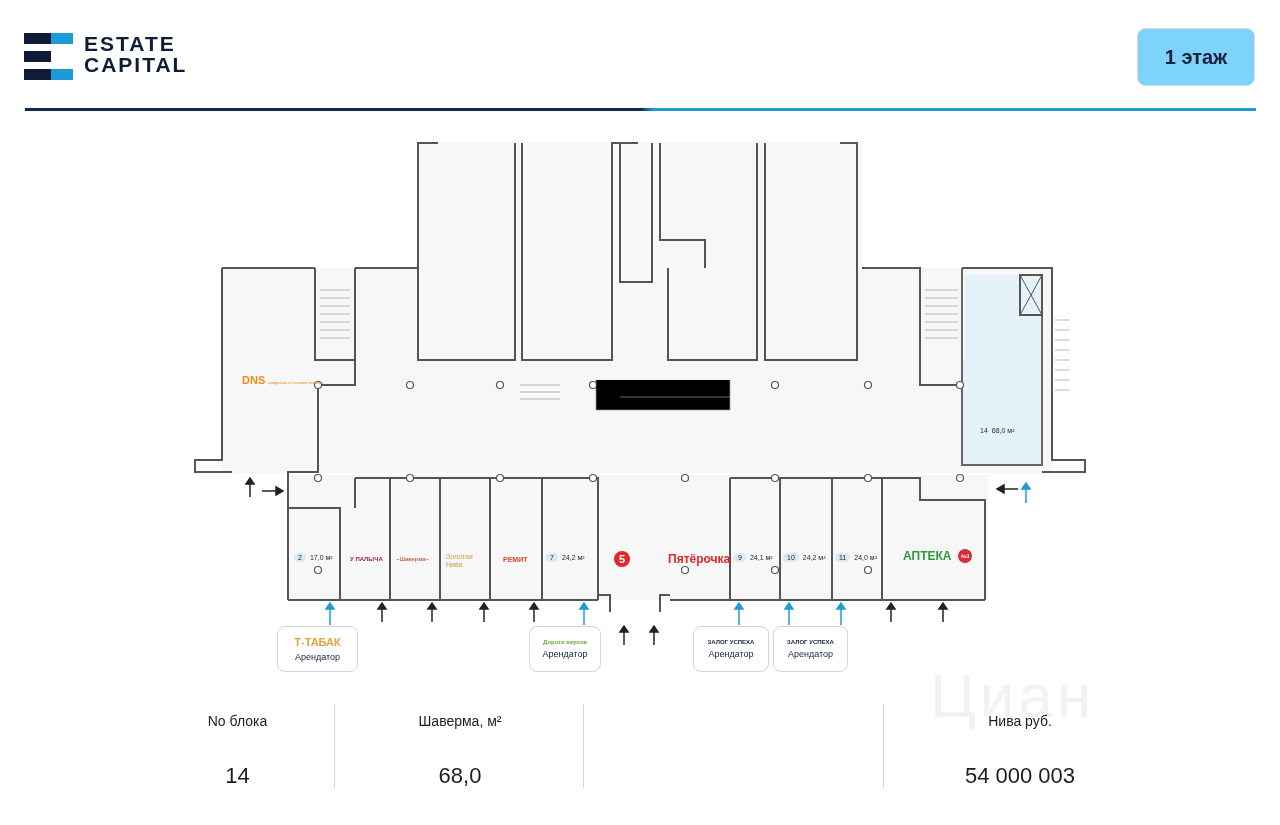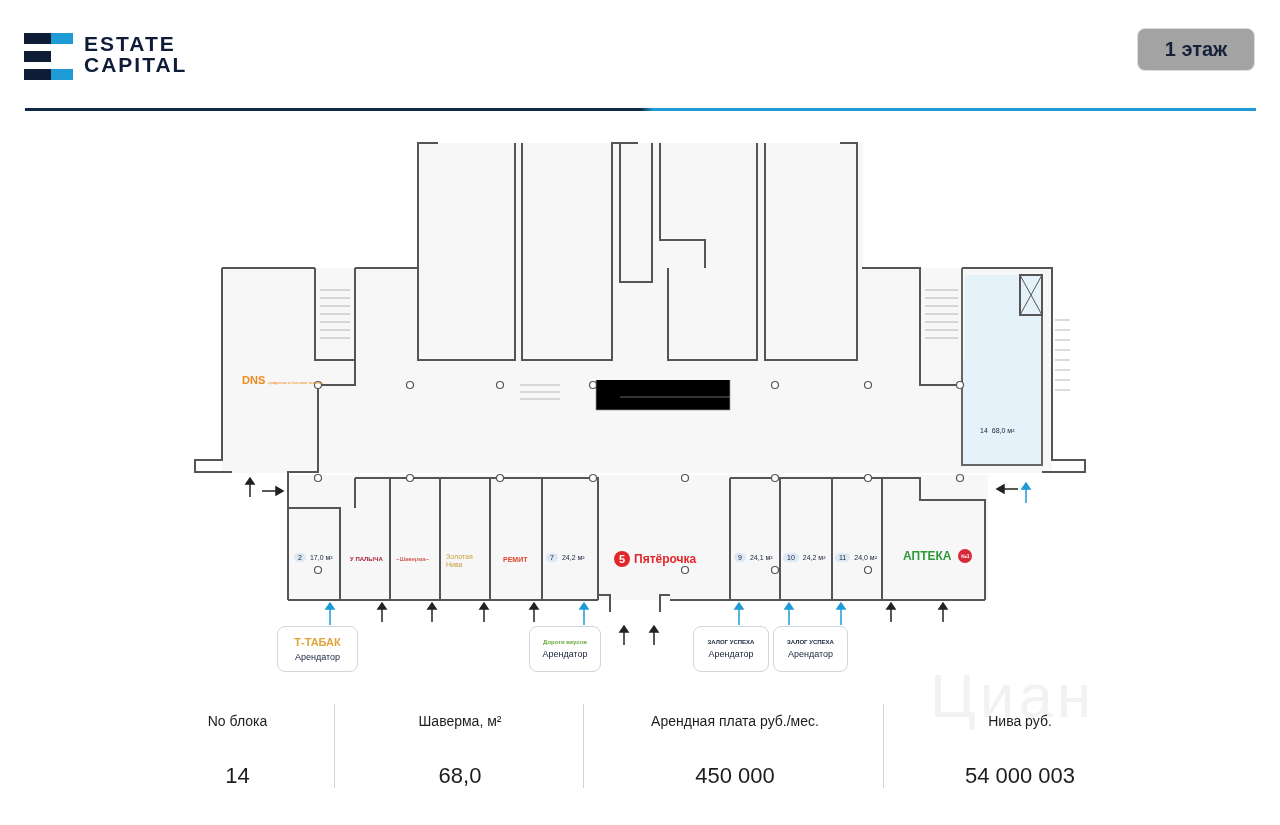--- a/index.html
+++ b/index.html
@@ -6,21 +6,21 @@
   body{width:1280px;height:825px;position:relative;overflow:hidden;font-family:"Liberation Sans",sans-serif;color:#16213a;}
   .logo{position:absolute;left:24px;top:33px;display:flex;}
   .logo-mark{position:relative;width:50px;height:48px;}
   .logo-mark div{position:absolute;height:11px;}
   .lm1a{left:0;top:0;width:27px;background:#0f1c36;}
   .lm1b{left:27px;top:0;width:22px;background:#1e9bd7;}
   .lm2{left:0;top:18px;width:27px;background:#0f1c36;}
   .lm3a{left:0;top:36px;width:27px;background:#0f1c36;}
   .lm3b{left:27px;top:36px;width:22px;background:#1e9bd7;}
   .logo-text{margin-left:10px;font-weight:bold;font-size:21px;line-height:21px;letter-spacing:2px;color:#0f1c36;}
-  .floor-btn{position:absolute;left:1137px;top:28px;width:118px;height:43px;border:1px solid #d8dde3;border-radius:8px;background:#a3a3a3;display:flex;align-items:center;justify-content:center;font-size:20px;font-weight:bold;color:#16213a;box-sizing:border-box;}
+  .floor-btn{position:absolute;left:1137px;top:28px;width:118px;height:58px;border:1px solid #d8dde3;border-radius:8px;background:#7dd3fc;display:flex;align-items:center;justify-content:center;font-size:20px;font-weight:bold;color:#16213a;box-sizing:border-box;}
   .hr{position:absolute;left:25px;top:108px;width:1231px;height:3px;background:linear-gradient(90deg,#0f2a44 0%,#0f2a44 50%,#1e9bd7 51%,#1e9bd7 100%);}
   svg.plan{position:absolute;left:0;top:0;}
   .lbl{position:absolute;font-size:7px;color:#16213a;display:flex;align-items:center;gap:4px;}
   .num{display:inline-block;background:#dce8f3;border-radius:7px;padding:1px 4px;font-size:7px;}
   .brand{position:absolute;font-weight:bold;white-space:nowrap;}
   .tcard{position:absolute;background:#fff;border:1px solid #d0d6dd;border-radius:8px;box-sizing:border-box;display:flex;flex-direction:column;align-items:center;justify-content:center;gap:4px;font-size:9px;}
   .tcard .tl{font-weight:bold;font-size:9px;}
   .tcard .ts{font-size:9px;color:#16213a;}
   .stats{position:absolute;left:180px;top:696px;width:960px;height:96px;}
   .col{position:absolute;top:0;height:96px;text-align:center;}
@@ -187,21 +187,21 @@
 <div class="brand" style="left:242px;top:374px;color:#f08a1c;font-size:11px;">
   <span>DNS</span>
   <span style="font-size:4px;font-weight:normal;">цифровая и бытовая техника</span>
 </div>
 <div class="brand" style="left:350px;top:556px;color:#a51c2c;font-size:6px;">У ПАЛЫЧА</div>
 <div class="brand" style="left:396px;top:556px;color:#c0392b;font-size:6px;font-weight:normal;">~Шаверма~</div>
 <div class="brand" style="left:446px;top:553px;color:#c8a040;font-size:7px;font-weight:normal;width:40px;white-space:normal;line-height:8px;">Золотая Нива</div>
 <div class="brand" style="left:503px;top:556px;color:#e0452a;font-size:7px;">РЕМИТ</div>
 <div class="brand" style="left:614px;top:551px;display:flex;align-items:center;gap:4px;">
   <span style="display:inline-flex;width:16px;height:16px;border-radius:50%;background:#e3262a;color:#fff;font-size:11px;align-items:center;justify-content:center;">5</span>
-  <span style="color:#e3262a;font-size:12px;">Пятёрочка</span>
+  <span style="color:#e3262a;font-size:12px;margin-left:34px;">Пятёрочка</span>
 </div>
 <div class="brand" style="left:903px;top:549px;display:flex;align-items:flex-start;gap:7px;">
   <span style="color:#2e9a3a;font-size:12px;">АПТЕКА</span>
   <span style="display:inline-flex;width:14px;height:14px;border-radius:50%;background:#d62a3a;color:#fff;font-size:5px;align-items:center;justify-content:center;">№1</span>
 </div>
 
 <div class="tcard" style="left:277px;top:626px;width:81px;height:46px;">
   <span class="tl" style="color:#e0a43a;font-size:11px;">Т-ТАБАК</span>
   <span class="ts">Арендатор</span>
 </div>
@@ -222,22 +222,18 @@
   <div class="col" style="left:0;width:115px;">
     <div class="h">No блока</div>
     <div class="v">14</div>
   </div>
   <div class="vsep" style="left:154px;"></div>
   <div class="col" style="left:190px;width:180px;">
     <div class="h">Шаверма, м²</div>
     <div class="v">68,0</div>
   </div>
   <div class="vsep" style="left:403px;"></div>
-  <div class="col" style="left:440px;width:230px;">
-    <div class="h">Арендная плата руб./мес.</div>
-    <div class="v">450 000</div>
-  </div>
   <div class="vsep" style="left:703px;"></div>
   <div class="col" style="left:740px;width:200px;">
     <div class="h">Нива руб.</div>
     <div class="v">54 000 003</div>
   </div>
 </div>
 
 </body></html>

